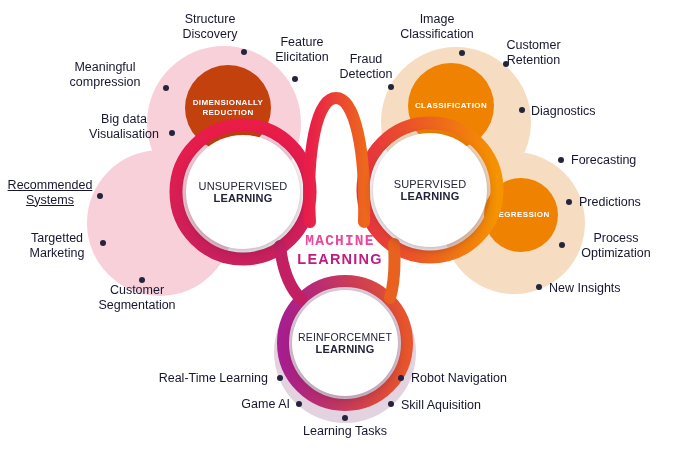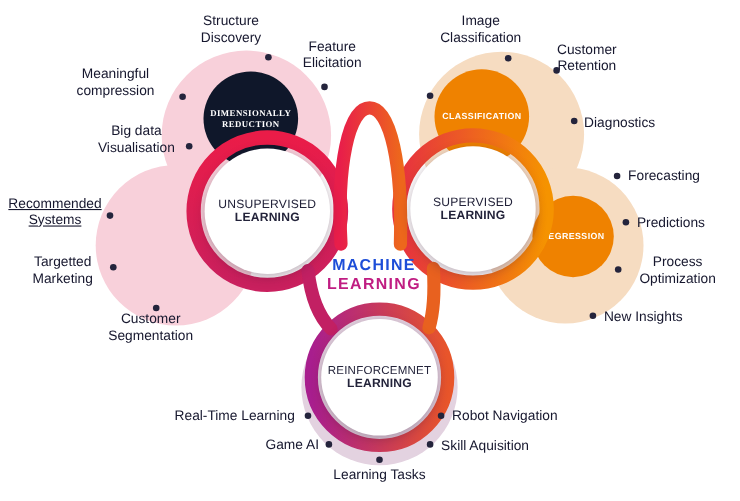--- a/index.html
+++ b/index.html
@@ -10,32 +10,32 @@
   .circle { position:absolute; border-radius:50%; }
   .halo { z-index:1; }
   .halo.pink   { background:#f8d0da; }
   .halo.orange { background:#f6dcc1; }
   .halo.purple { background:#e3d2e0; }
   .cat {
     z-index:2; display:flex; align-items:center; justify-content:center;
     text-align:center; color:#ffffff; font-weight:bold; font-size:8px;
     letter-spacing:.4px; line-height:1.3; padding:6px; box-sizing:border-box;
   }
-  .cat.red    { background:#0f172a;font-family:Liberation Serif, serif; }
+  .cat.red    { background:#c2410c; }
   .cat.orange { background:#ef8200; }
   .blob { position:absolute; left:0; top:0; z-index:3; pointer-events:none; }
   .node {
     position:absolute; border-radius:50%; background:#ffffff; z-index:4;
     display:flex; flex-direction:column; align-items:center; justify-content:center;
     text-align:center; box-shadow:0 3px 10px rgba(60,20,50,.35); color:#23233a;
   }
   .node .l1 { font-size:11px; font-weight:500; letter-spacing:.2px; }
   .node .l2 { font-size:11px; font-weight:800; letter-spacing:.2px; }
   .center-title { position:absolute; z-index:5; text-align:center; font-weight:800; letter-spacing:1.2px; }
-  .center-title .t1 { color:#1d4ed8; font-size:14.5px; }
+  .center-title .t1 { color:#ec4899; font-size:14.5px;font-family:Liberation Mono, monospace; }
   .center-title .t2 { color:#c01d82; font-size:14.5px; margin-top:2px; }
   .sat {
     position:absolute; z-index:5; font-size:12.5px; line-height:1.18;
     color:#16172e; font-weight:500;
   }
   .sat.c { text-align:center; }
   .sat.r { text-align:right; }
   .sat.nw { white-space:nowrap; }
   .dot { position:absolute; z-index:5; width:6px; height:6px; border-radius:50%; background:#24243c; }
 </style>
@@ -46,21 +46,21 @@
 
   <div class="circle halo pink" style="left:147px; top:46px;  width:154px; height:154px;"></div>
   <div class="circle halo pink" style="left:87px;  top:150px; width:146px; height:146px;"></div>
   <div class="circle halo orange" style="left:381px; top:47px;  width:150px; height:150px;"></div>
   <div class="circle halo orange" style="left:443px; top:152px; width:142px; height:142px;"></div>
   <div class="circle halo purple" style="left:274px; top:281px; width:142px; height:142px;"></div>
 
   <div class="circle cat red" style="left:185px; top:65px;  width:86px; height:86px;">
     <span>DIMENSIONALLY REDUCTION</span>
   </div>
-  <div class="circle cat orange" style="left:395px; top:63px;  width:86px; height:86px;">
+  <div class="circle cat orange" style="left:408px; top:63px;  width:86px; height:86px;">
     <span>CLASSIFICATION</span>
   </div>
   <div class="circle cat orange" style="left:484px; top:178px; width:74px; height:74px;">
     <span>REGRESSION</span>
   </div>
 
   <svg class="blob" width="673" height="455" viewBox="0 0 673 455">
     <defs>
       <linearGradient id="gL" x1="0" y1="0" x2="0" y2="1">
         <stop offset="0" stop-color="#ea1c48"></stop>
@@ -108,20 +108,21 @@
   <div class="sat c" style="left:160px; top:12px; width:100px;">Structure Discovery</div>
   <div class="sat c" style="left:252px; top:35px; width:100px;">Feature Elicitation</div>
   <div class="sat c" style="left:50px;  top:60px; width:110px;">Meaningful compression</div>
   <div class="sat c" style="left:70px;  top:112px; width:108px;">Big data Visualisation</div>
 
   <div class="sat c" style="left:0px;  top:178px; width:100px;text-decoration:underline;">Recommended Systems</div>
   <div class="sat c" style="left:7px;  top:231px; width:100px;text-align:center;">Targetted Marketing</div>
   <div class="sat c" style="left:82px; top:283px; width:110px;">Customer Segmentation</div>
 
   <div class="sat c" style="left:387px; top:12px; width:100px;">Image Classification</div>
+  <div class="sat c" style="left:326px; top:52px; width:80px;">Fraud Detection</div>
   <div class="sat c" style="left:486px; top:38px; width:95px;">Customer Retention</div>
   <div class="sat nw" style="left:531px; top:104px;">Diagnostics</div>
 
   <div class="sat nw" style="left:571px; top:153px;">Forecasting</div>
   <div class="sat nw" style="left:579px; top:195px;">Predictions</div>
   <div class="sat c" style="left:566px; top:231px; width:100px;">Process Optimization</div>
   <div class="sat nw" style="left:549px; top:281px;">New Insights</div>
 
   <div class="sat r nw" style="left:140px; top:371px; width:128px;">Real-Time Learning</div>
   <div class="sat r nw" style="left:238px; top:397px; width:52px;">Game AI</div>

